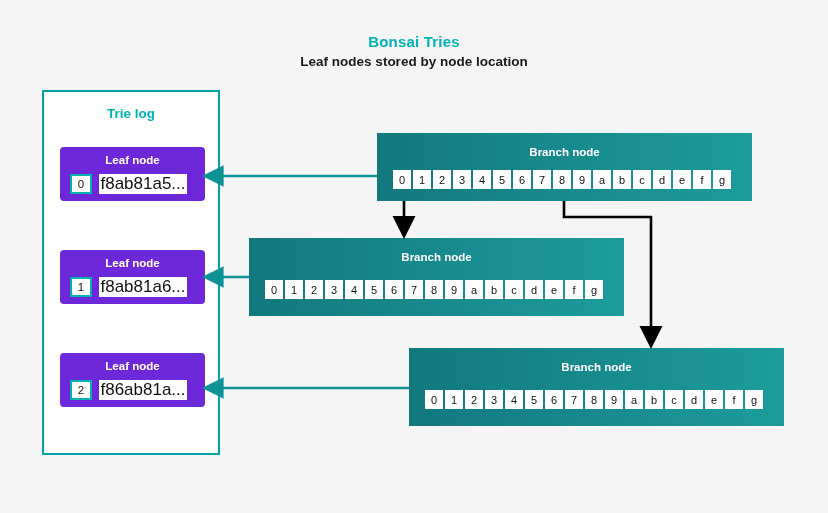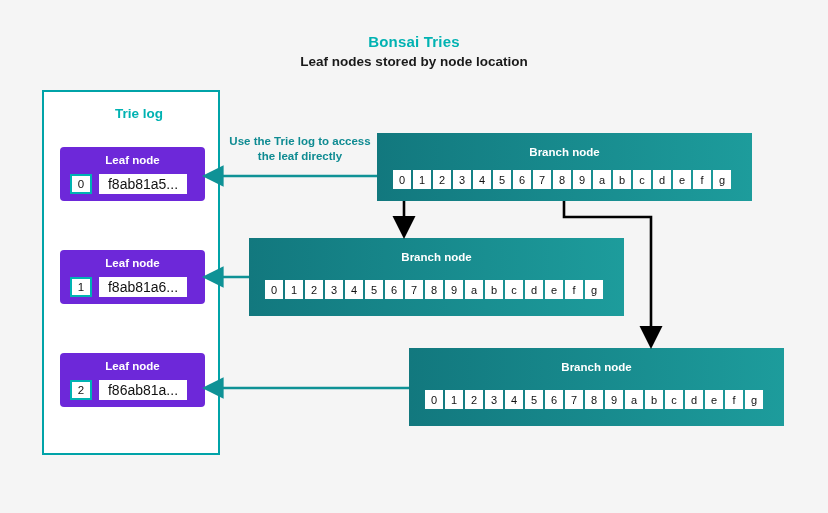--- a/index.html
+++ b/index.html
@@ -55,21 +55,20 @@
   }
   #trielog-title {
     position: absolute;
     left: 42px;
     top: 106px;
     width: 178px;
     text-align: center;
     font-size: 13.5px;
     font-weight: bold;
     color: #00b2b2;
-    padding-left: 8px;
   }
 
   
   .leaf-node {
     position: absolute;
     left: 60px;
     width: 145px;
     height: 54px;
     background: #6d28d9;
     border-radius: 4px;
@@ -105,21 +104,21 @@
     color: #111111;
     display: flex;
     align-items: center;
     justify-content: center;
   }
   .leaf-hash {
     width: 88px;
     height: 20px;
     background: #ffffff;
     box-sizing: border-box;
-    font-size: 14px;
+    font-size: 17px;
     color: #111111;
     display: flex;
     align-items: center;
     justify-content: center;
   }
 
   
   .branch-node {
     position: absolute;
     background: linear-gradient(90deg, #12787e 0%, #1d9c9c 100%);
@@ -278,21 +277,20 @@
         <div class="cell">a</div>
         <div class="cell">b</div>
         <div class="cell">c</div>
         <div class="cell">d</div>
         <div class="cell">e</div>
         <div class="cell">f</div>
         <div class="cell">g</div>
       </div>
   </div>
 
-  <div id="annotation">Use the Trie log to access the leaf directly</div>
 
   <svg id="arrows" viewBox="0 0 828 513">
     <defs>
       <marker id="arrow-black" markerWidth="9" markerHeight="9" refX="4" refY="4.5" orient="auto">
         <path d="M0,0 L9,4.5 L0,9 Z" fill="#000000"></path>
       </marker>
       <marker id="arrow-teal" markerWidth="9" markerHeight="9" refX="4" refY="4.5" orient="auto">
         <path d="M0,0 L9,4.5 L0,9 Z" fill="#0f9296"></path>
       </marker>
     </defs>

